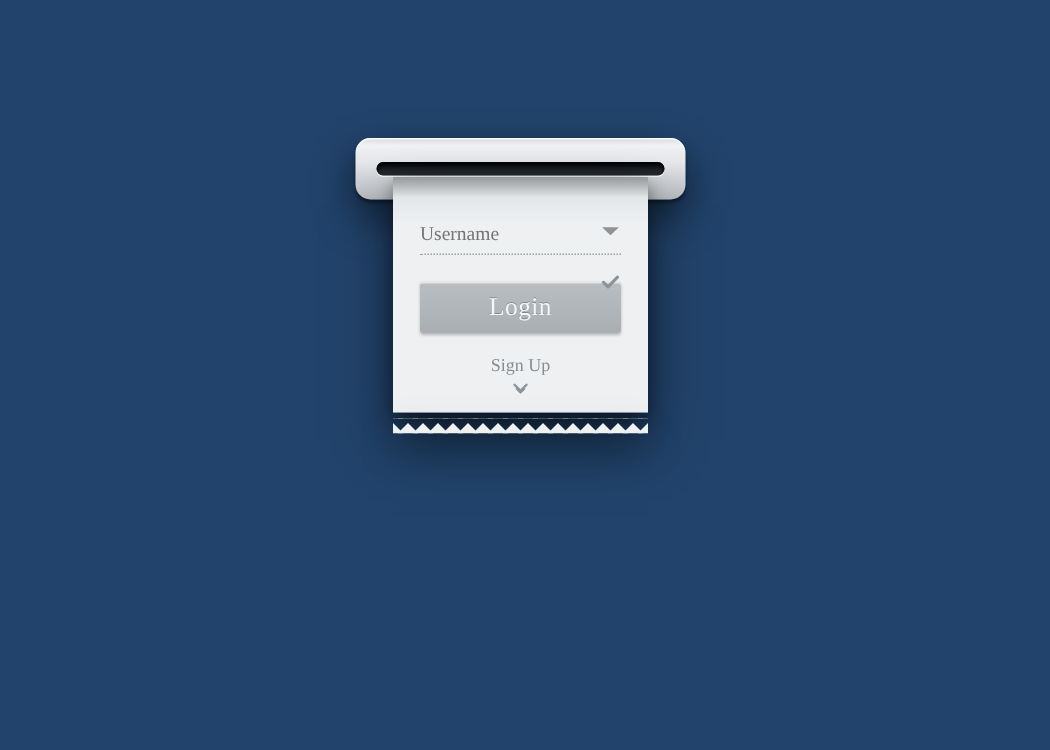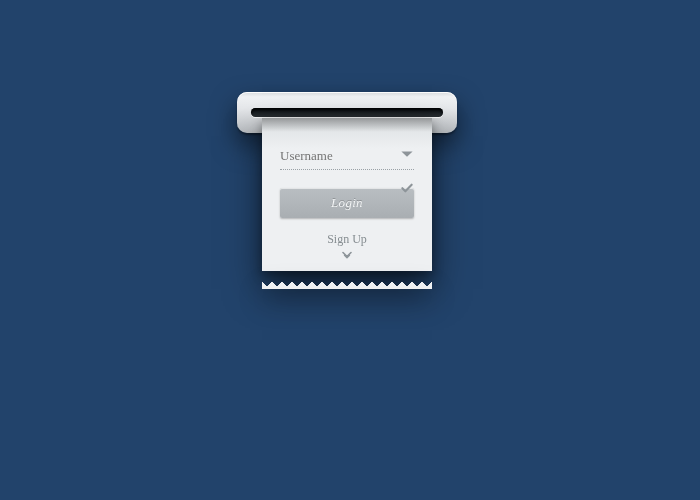--- a/index.html
+++ b/index.html
@@ -106,25 +106,24 @@
     margin-top:10px;
     padding:7px 0;
     border:none;
     border-radius:2px;
     background:linear-gradient(#b9bec2,#a9aeb2);
     box-shadow:
       inset 0 1px 0 rgba(255,255,255,.6),
       0 1px 2px rgba(0,0,0,.25);
     color:#f4f6f7;
     font-family:Georgia,serif;
-    font-size:13px;
+    font-size:17px;
     letter-spacing:.3px;
     text-shadow:0 -1px 0 rgba(0,0,0,.25);
     cursor:pointer;
-    font-style:italic;
   }
 
   .signup{
     text-align:center;
     margin-top:14px;
     font-size:12px;
     color:#868d91;
     cursor:pointer;
   }
   .signup .arrow{

